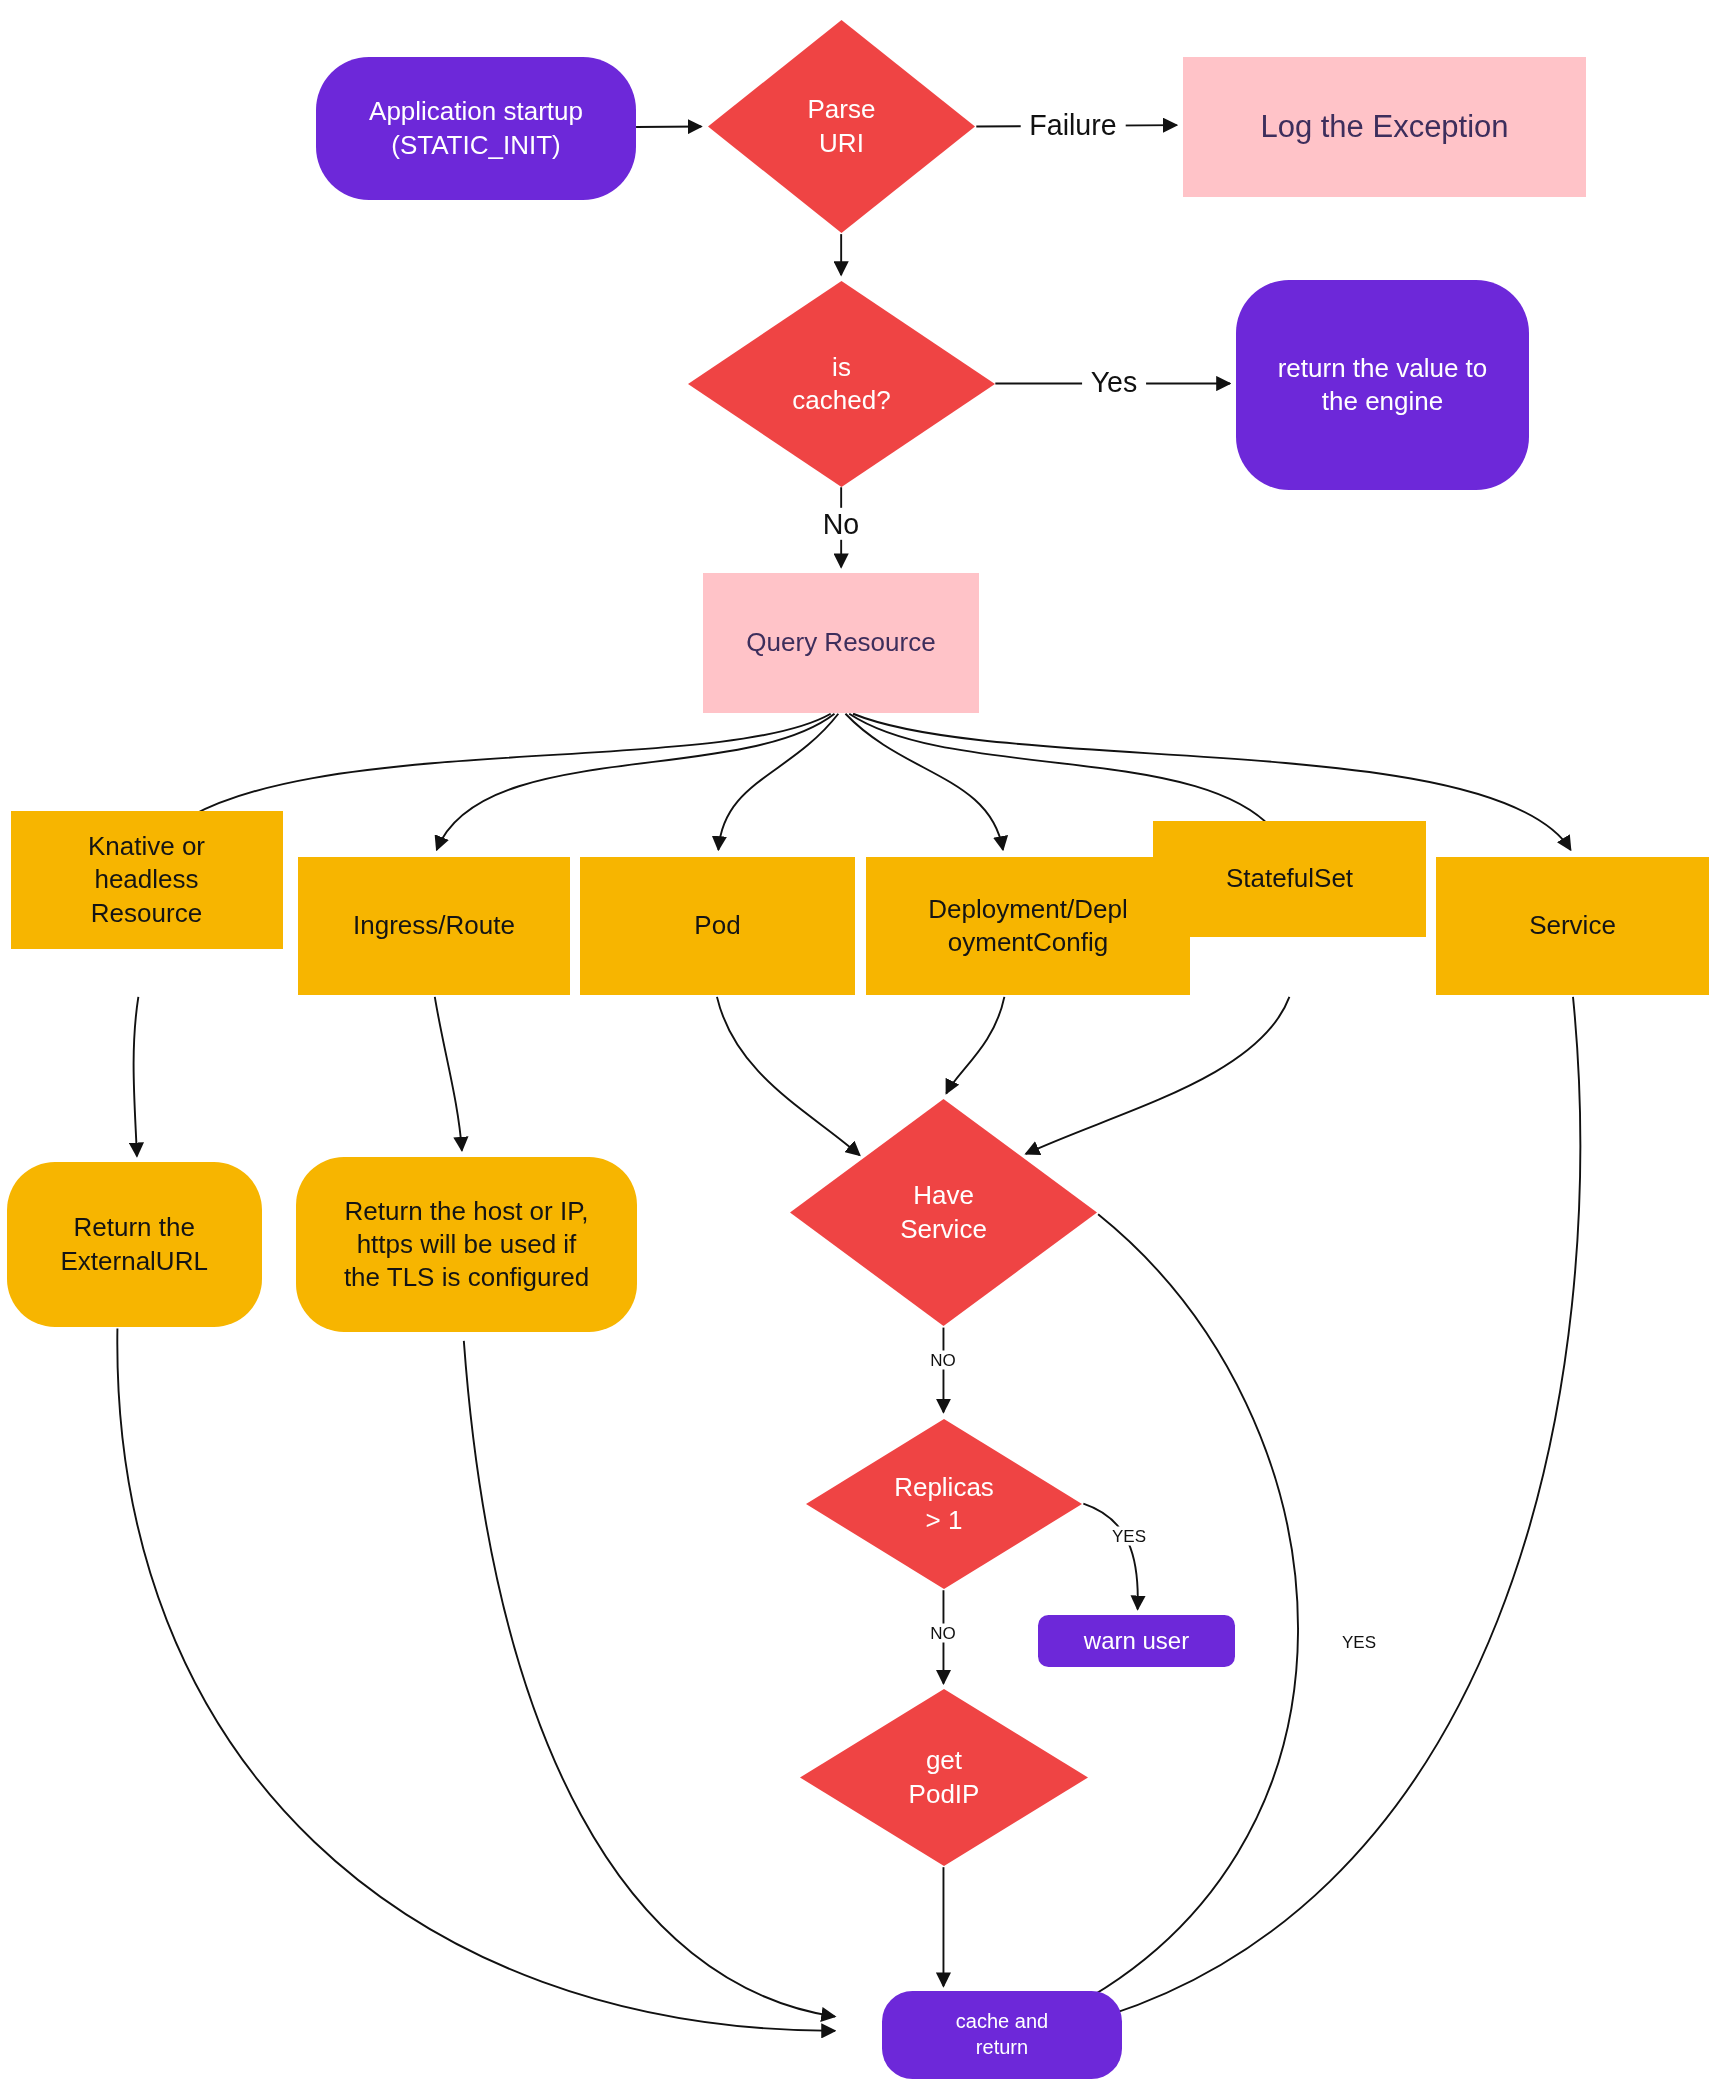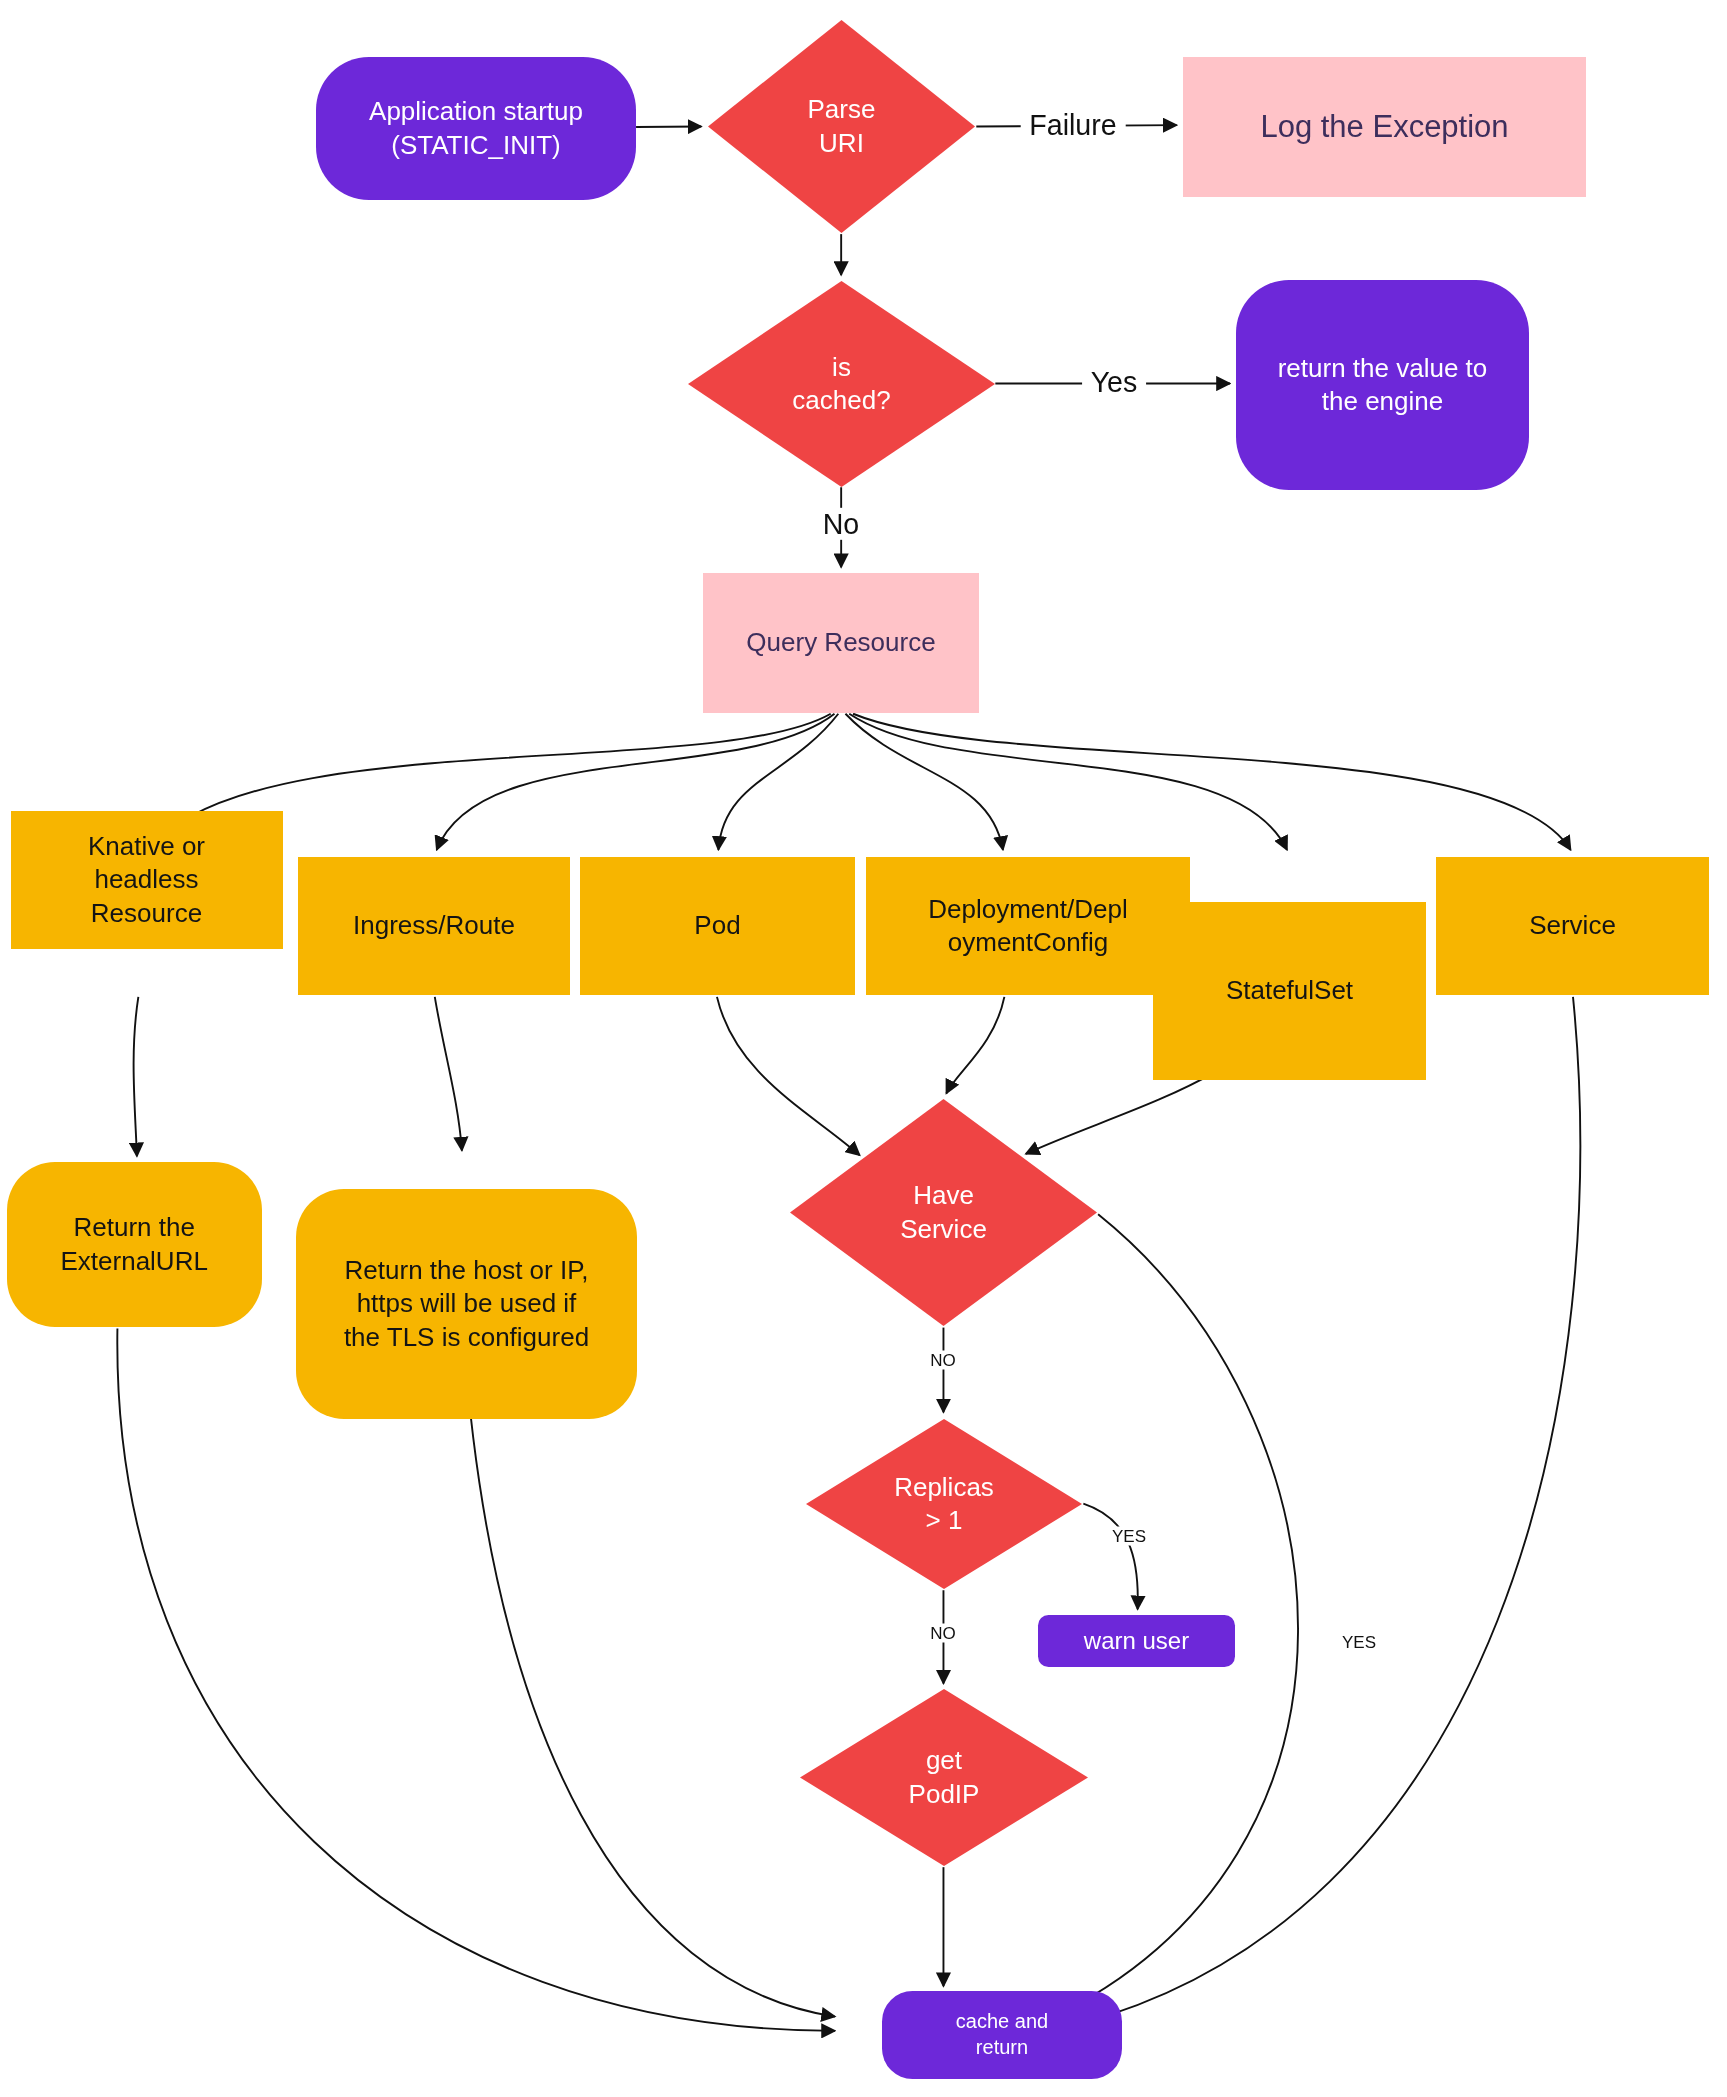--- a/index.html
+++ b/index.html
@@ -102,34 +102,34 @@
 
   <div class="node yellow-node" style="left:580px;top:857px;width:275px;height:138px">
     <span class="lbl">Pod</span>
   </div>
 
   <div class="node yellow-node" style="left:866px;top:857px;width:324px;height:138px">
     <span class="lbl">Deployment/Depl
 oymentConfig</span>
   </div>
 
-  <div class="node yellow-node" style="left:1153px;top:902px;width:273px;height:178px">
+  <div class="node yellow-node" style="left:1153px;top:821px;width:273px;height:116px">
     <span class="lbl">StatefulSet</span>
   </div>
 
   <div class="node yellow-node" style="left:1436px;top:857px;width:273px;height:138px">
     <span class="lbl">Service</span>
   </div>
 
   <div class="node yellow-node yellow-rounded" style="left:6.7px;top:1162px;width:255px;height:165px">
     <span class="lbl">Return the
 ExternalURL</span>
   </div>
 
-  <div class="node yellow-node yellow-rounded" style="left:296px;top:1189px;width:341px;height:230px">
+  <div class="node yellow-node yellow-rounded" style="left:296px;top:1157px;width:341px;height:175px">
     <span class="lbl">Return the host or IP,
 https will be used if
 the TLS is configured</span>
   </div>
 
   <div class="node diamond" style="left:790px;top:1099px;width:307px;height:227px">
     <span class="lbl">Have
 Service</span>
   </div>
 

